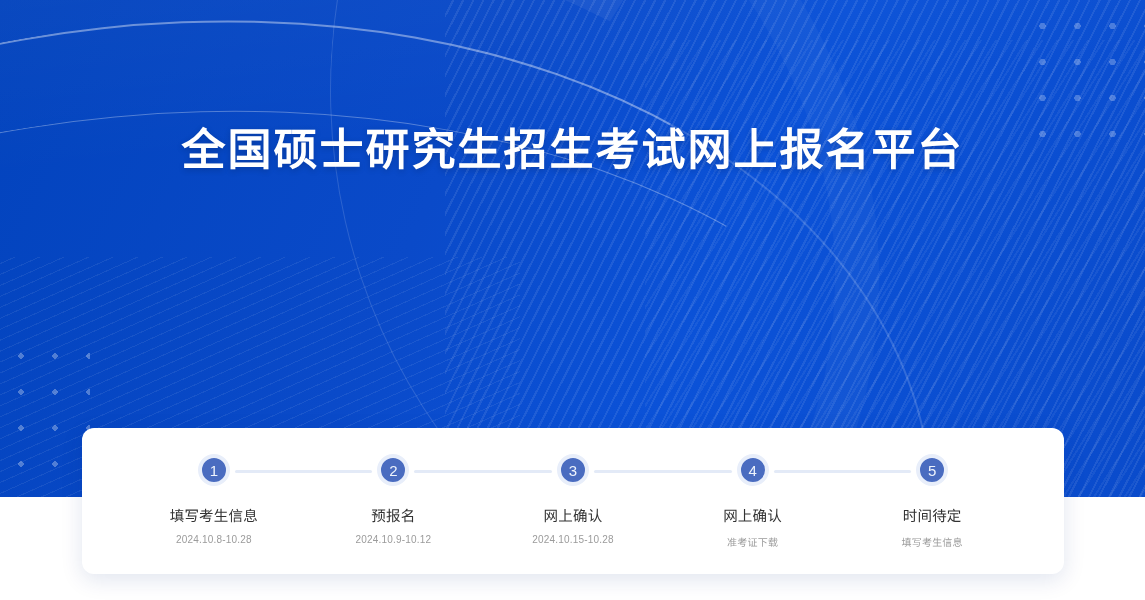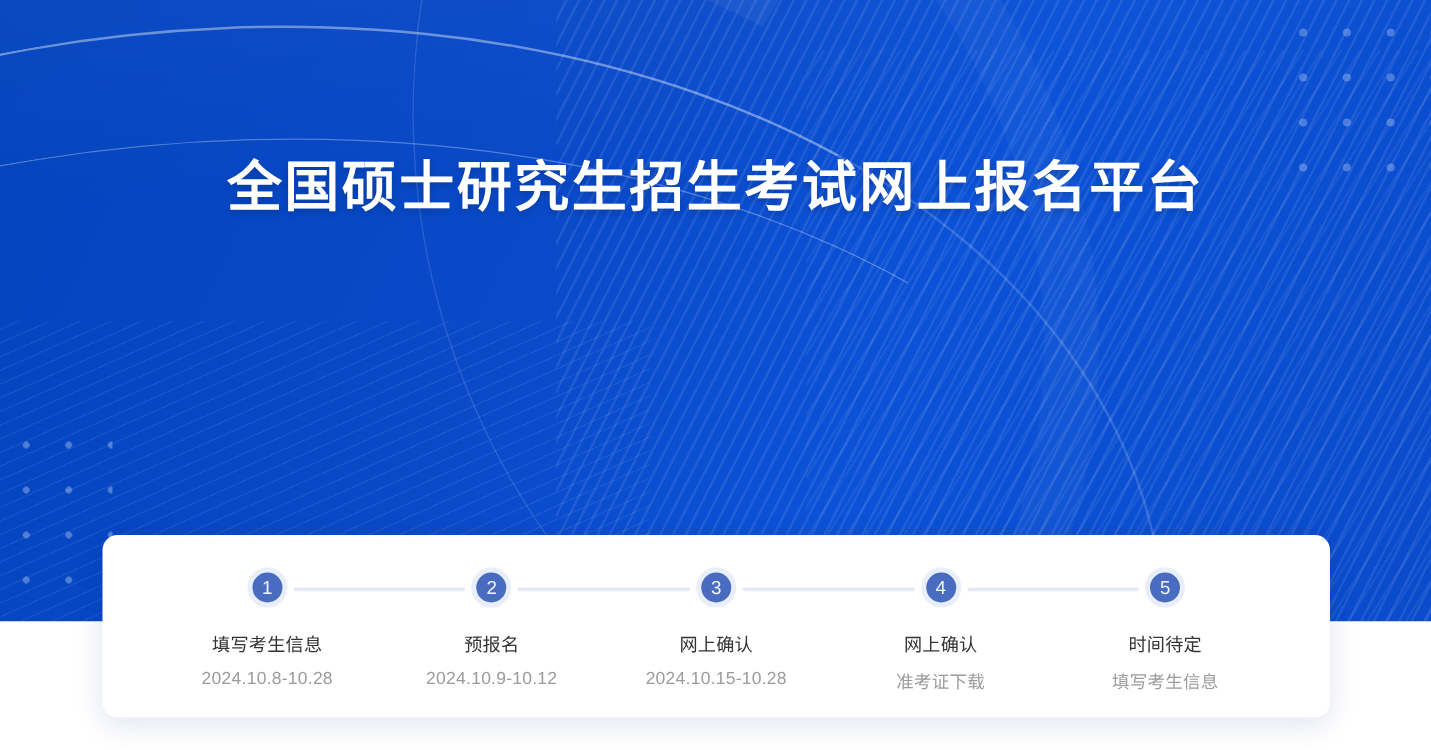--- a/index.html
+++ b/index.html
@@ -248,21 +248,21 @@
   .step-label {
     margin-top: 18px;
     font-size: 14.5px;
     color: #333333;
     letter-spacing: 0.2px;
     white-space: nowrap;
   }
 
   .step-date {
     margin-top: 9px;
-    font-size: 14px;
+    font-size: 10px;
     color: #9b9b9b;
     letter-spacing: 0.2px;
     white-space: nowrap;
   }
 </style>
 </head>
 <body>
 
 <div id="page">
 

